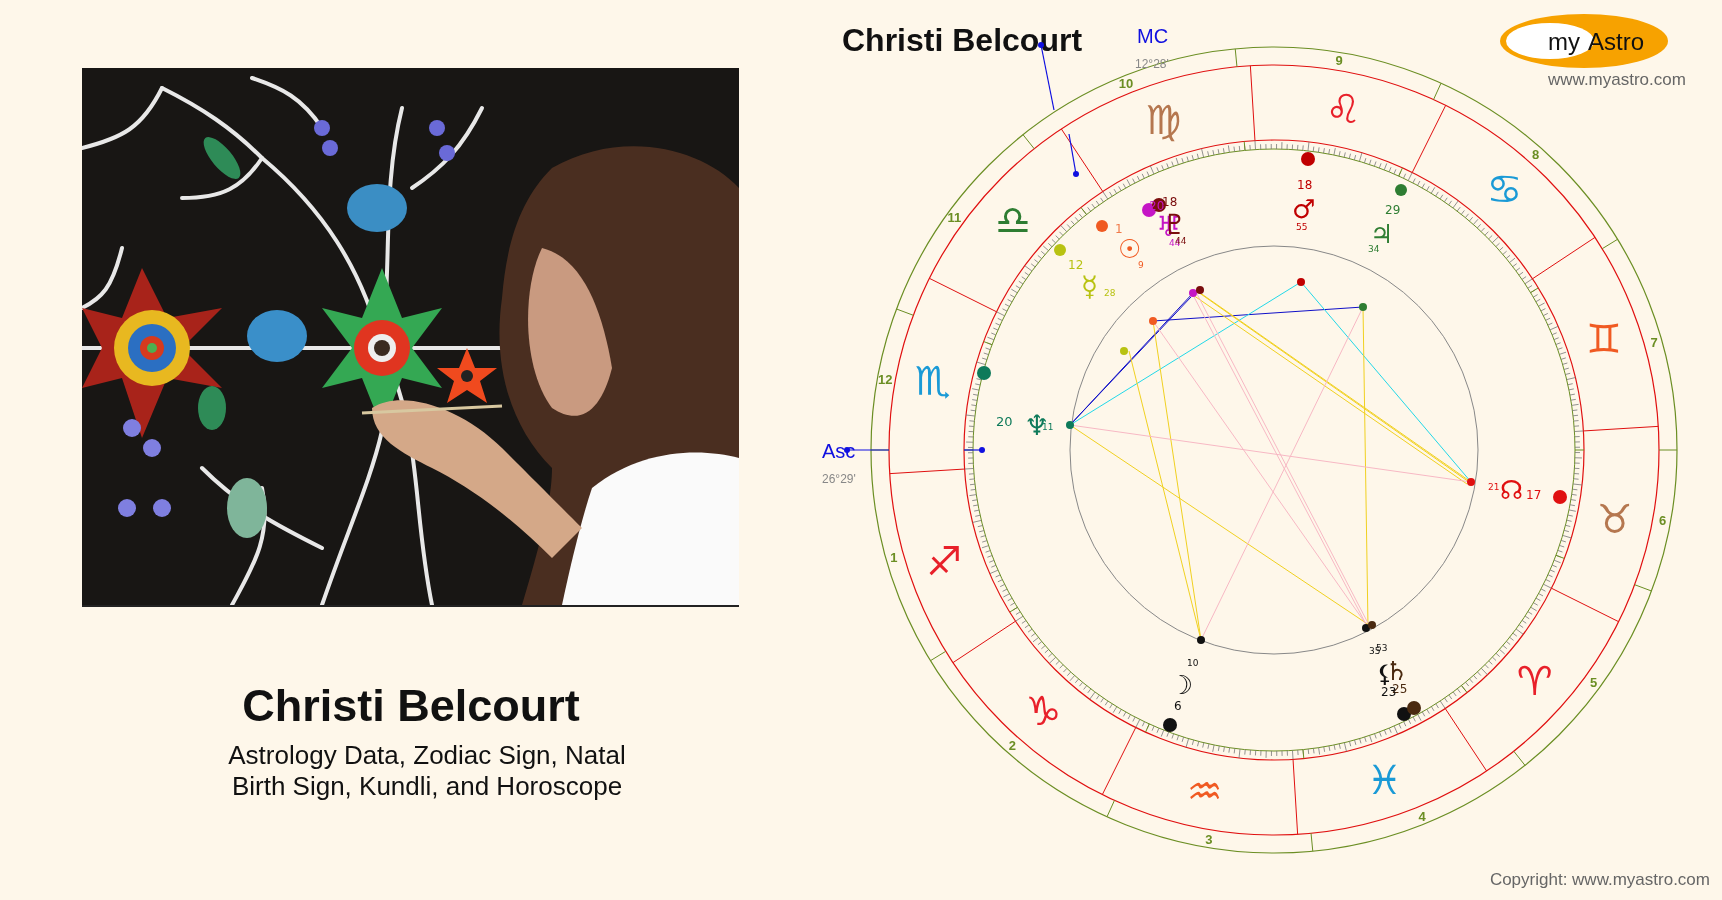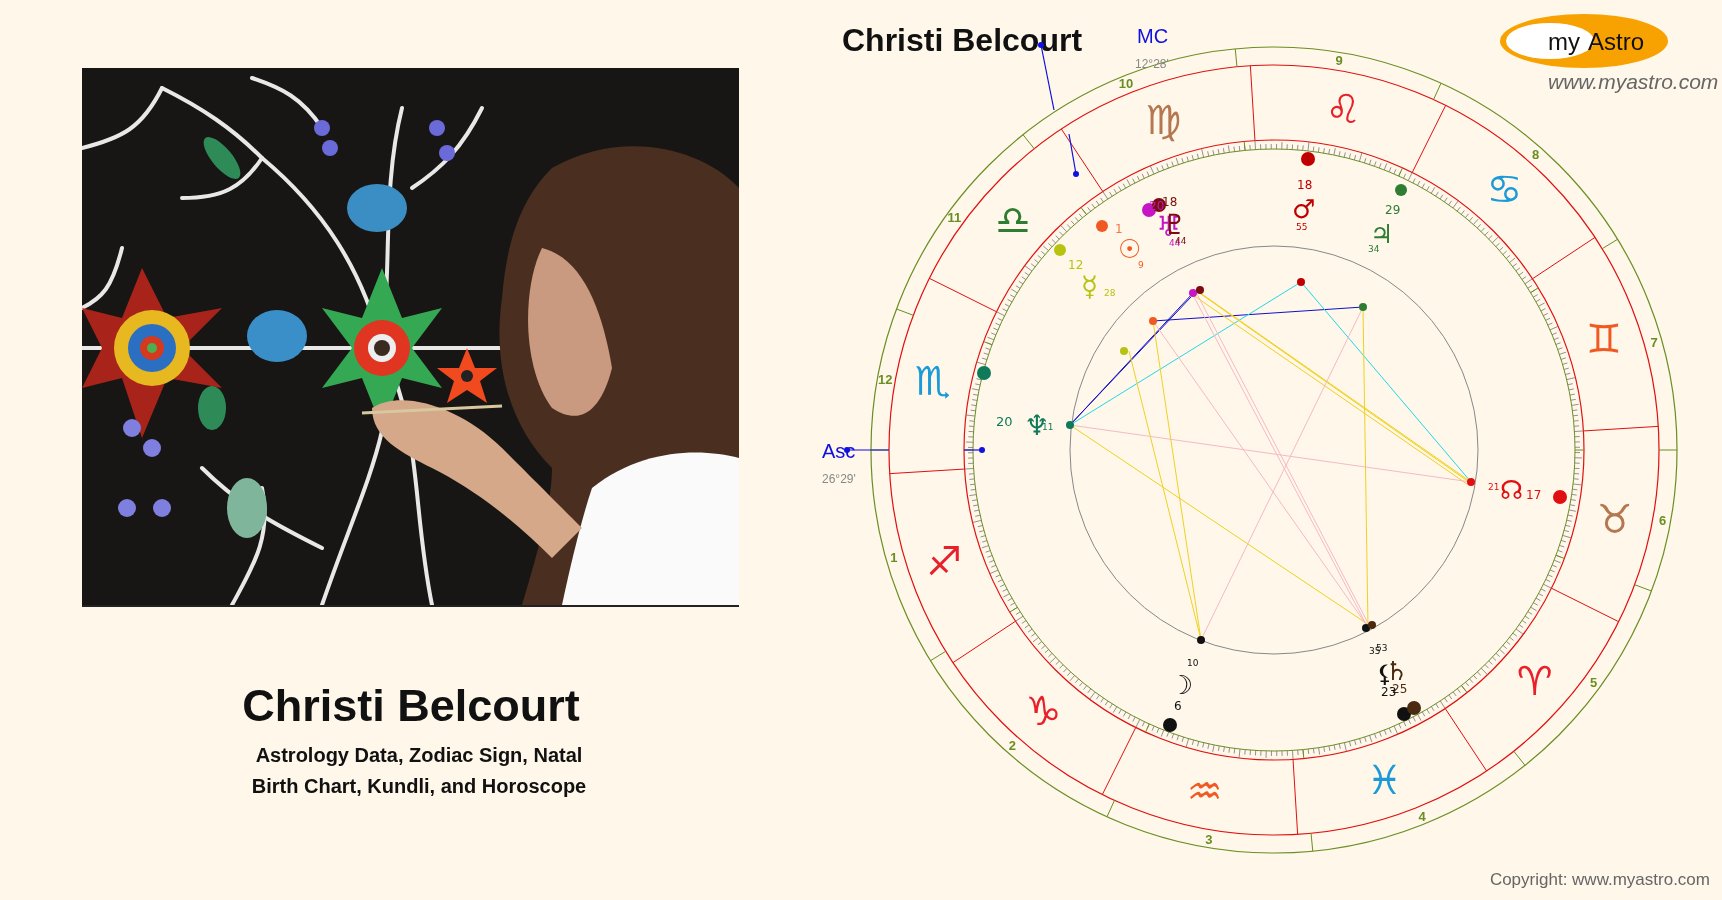--- a/index.html
+++ b/index.html
@@ -1,23 +1,23 @@
 <!DOCTYPE html>
 <html><head>
 <meta charset="utf-8">
 <style>
   html,body{margin:0;padding:0;}
   body{width:1722px;height:900px;background:#fef7ea;position:relative;overflow:hidden;font-family:"Liberation Sans",sans-serif;}
   .photo{position:absolute;left:82px;top:68px;width:657px;height:537px;background:#151412;overflow:hidden;border-bottom:2px solid #222;}
   .photo svg{display:block}
   .name{position:absolute;left:60px;width:702px;top:680px;text-align:center;font-size:45px;font-weight:bold;color:#111;}
-  .sub{position:absolute;left:68px;width:702px;top:740px;text-align:center;font-size:20px;font-weight:bold;color:#111;line-height:31px;}
+  .sub{position:absolute;left:76px;width:702px;top:740px;text-align:center;font-size:26px;font-weight:normal;color:#111;line-height:31px;}
   .chart-title{position:absolute;left:842px;top:22px;font-size:32px;font-weight:bold;color:#111;}
   .logo{position:absolute;left:1498px;top:12px;width:172px;height:58px;}
-  .logo-url{position:absolute;left:1548px;top:70px;font-size:21px;color:#666;font-style:italic;}
+  .logo-url{position:absolute;left:1548px;top:70px;font-size:17px;color:#666;}
   .copyright{position:absolute;right:12px;top:870px;font-size:17px;color:#666;margin-left:16px;}
   .chart{position:absolute;left:0;top:0;}
 </style>
 </head>
 <body>
 
 <div class="photo">
   <svg width="657" height="537" viewBox="0 0 657 537">
     <rect width="657" height="537" fill="#181614"></rect>
 
@@ -68,21 +68,21 @@
     <path d="M460 180 C440 220 440 300 470 340 C500 360 520 340 530 300 C520 240 500 190 460 180 Z" fill="#c99a80"></path>
     <path d="M510 420 C560 380 620 380 657 390 L657 537 L480 537 C490 490 500 450 510 420 Z" fill="#fafafa"></path>
     <path d="M290 340 C320 320 380 340 420 380 C450 410 480 440 500 460 L470 490 C430 450 390 420 350 400 C320 385 290 370 290 340 Z" fill="#d4a888"></path>
     <line x1="280" y1="345" x2="420" y2="338" stroke="#d8c8a0" stroke-width="3"></line>
   </svg>
 </div>
 
 <div class="name">Christi Belcourt</div>
 <div class="sub">
   <div>Astrology Data, Zodiac Sign, Natal</div>
-  <div>Birth Chart, Kundli, and Horoscope</div>
+  <div>Birth Sign, Kundli, and Horoscope</div>
 </div>
 
 <div class="chart-title">Christi Belcourt</div>
 
 <div class="logo">
   <svg width="172" height="58" viewBox="0 0 172 58">
     <ellipse cx="86" cy="29" rx="84" ry="27" fill="#f7a200"></ellipse>
     <ellipse cx="52" cy="29" rx="44" ry="18" fill="#ffffff"></ellipse>
     <text x="50" y="38" font-family="Liberation Sans, sans-serif" font-size="24" fill="#111">my</text>
     <text x="90" y="38" font-family="Liberation Sans, sans-serif" font-size="24" fill="#111">Astro</text>

